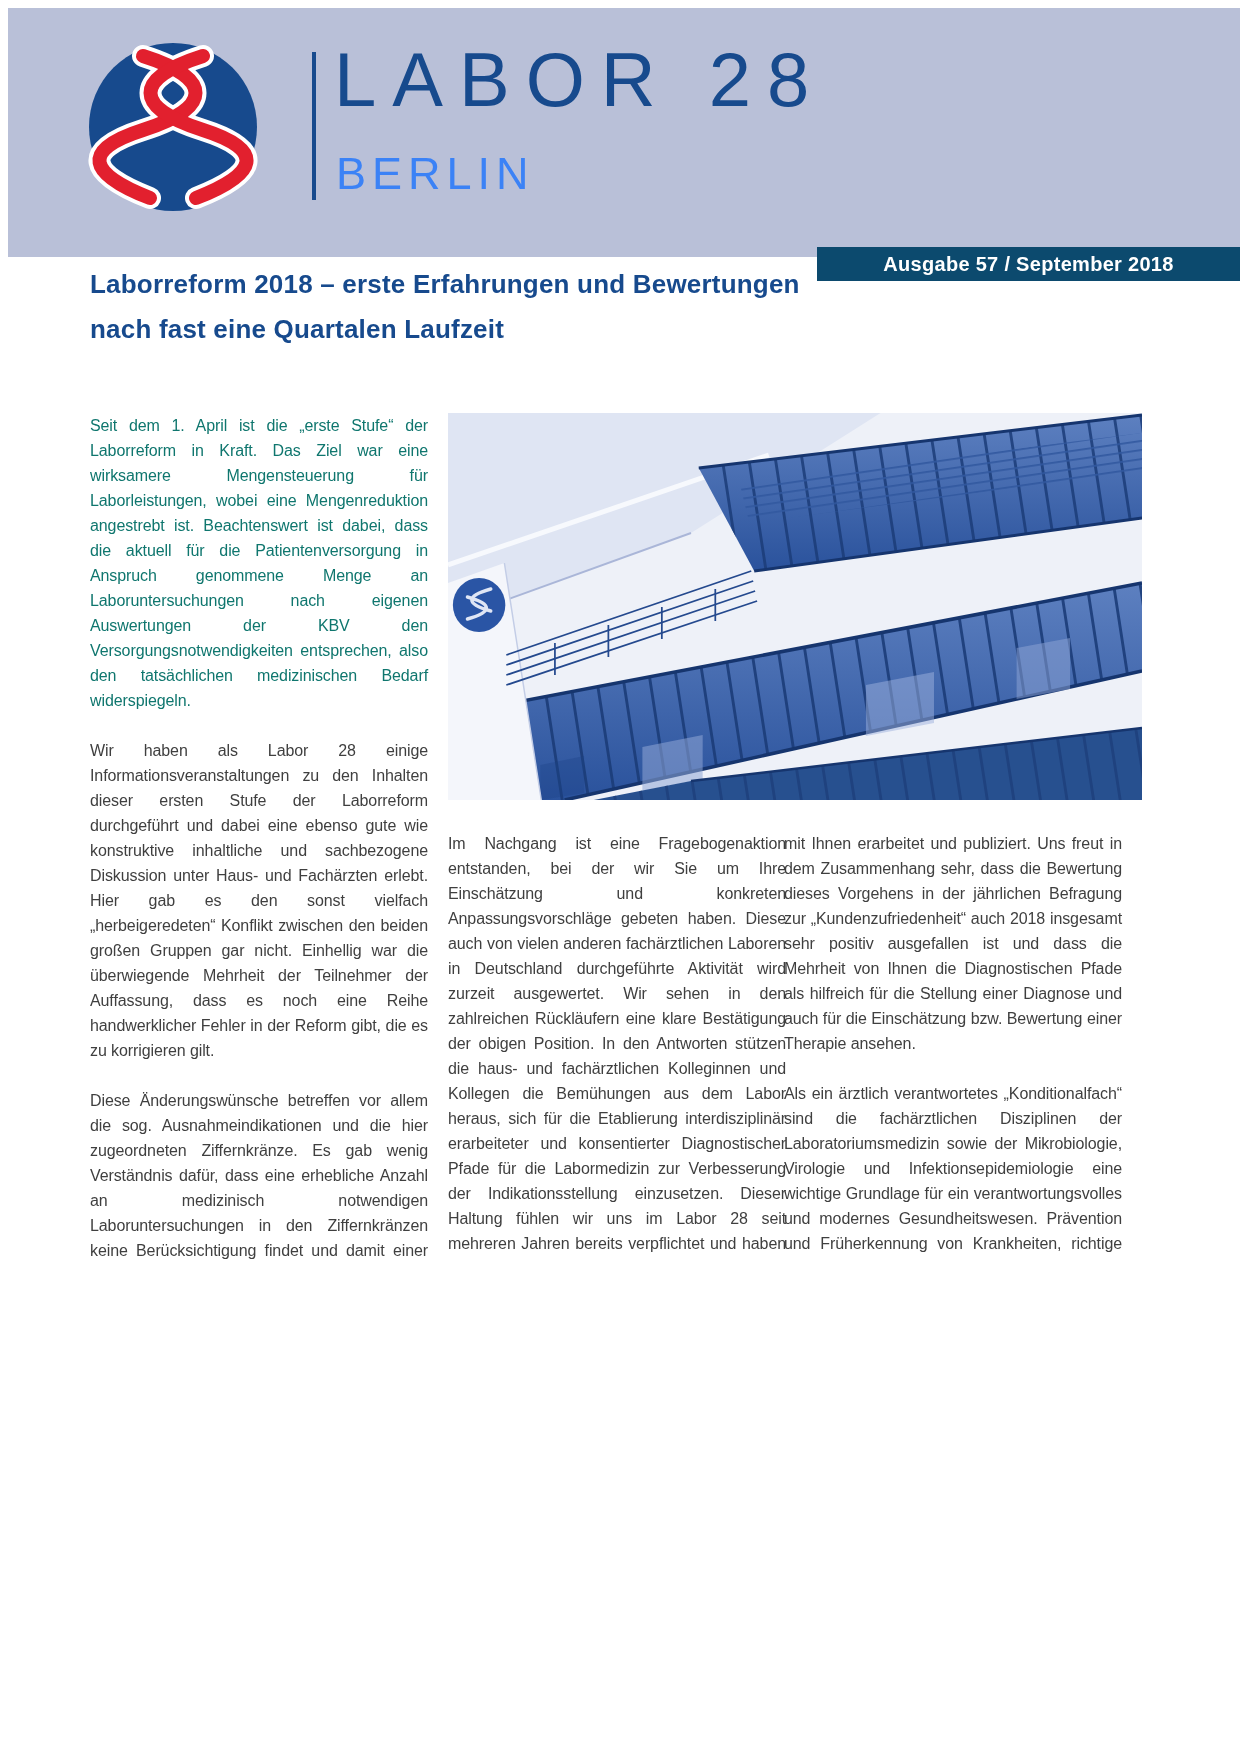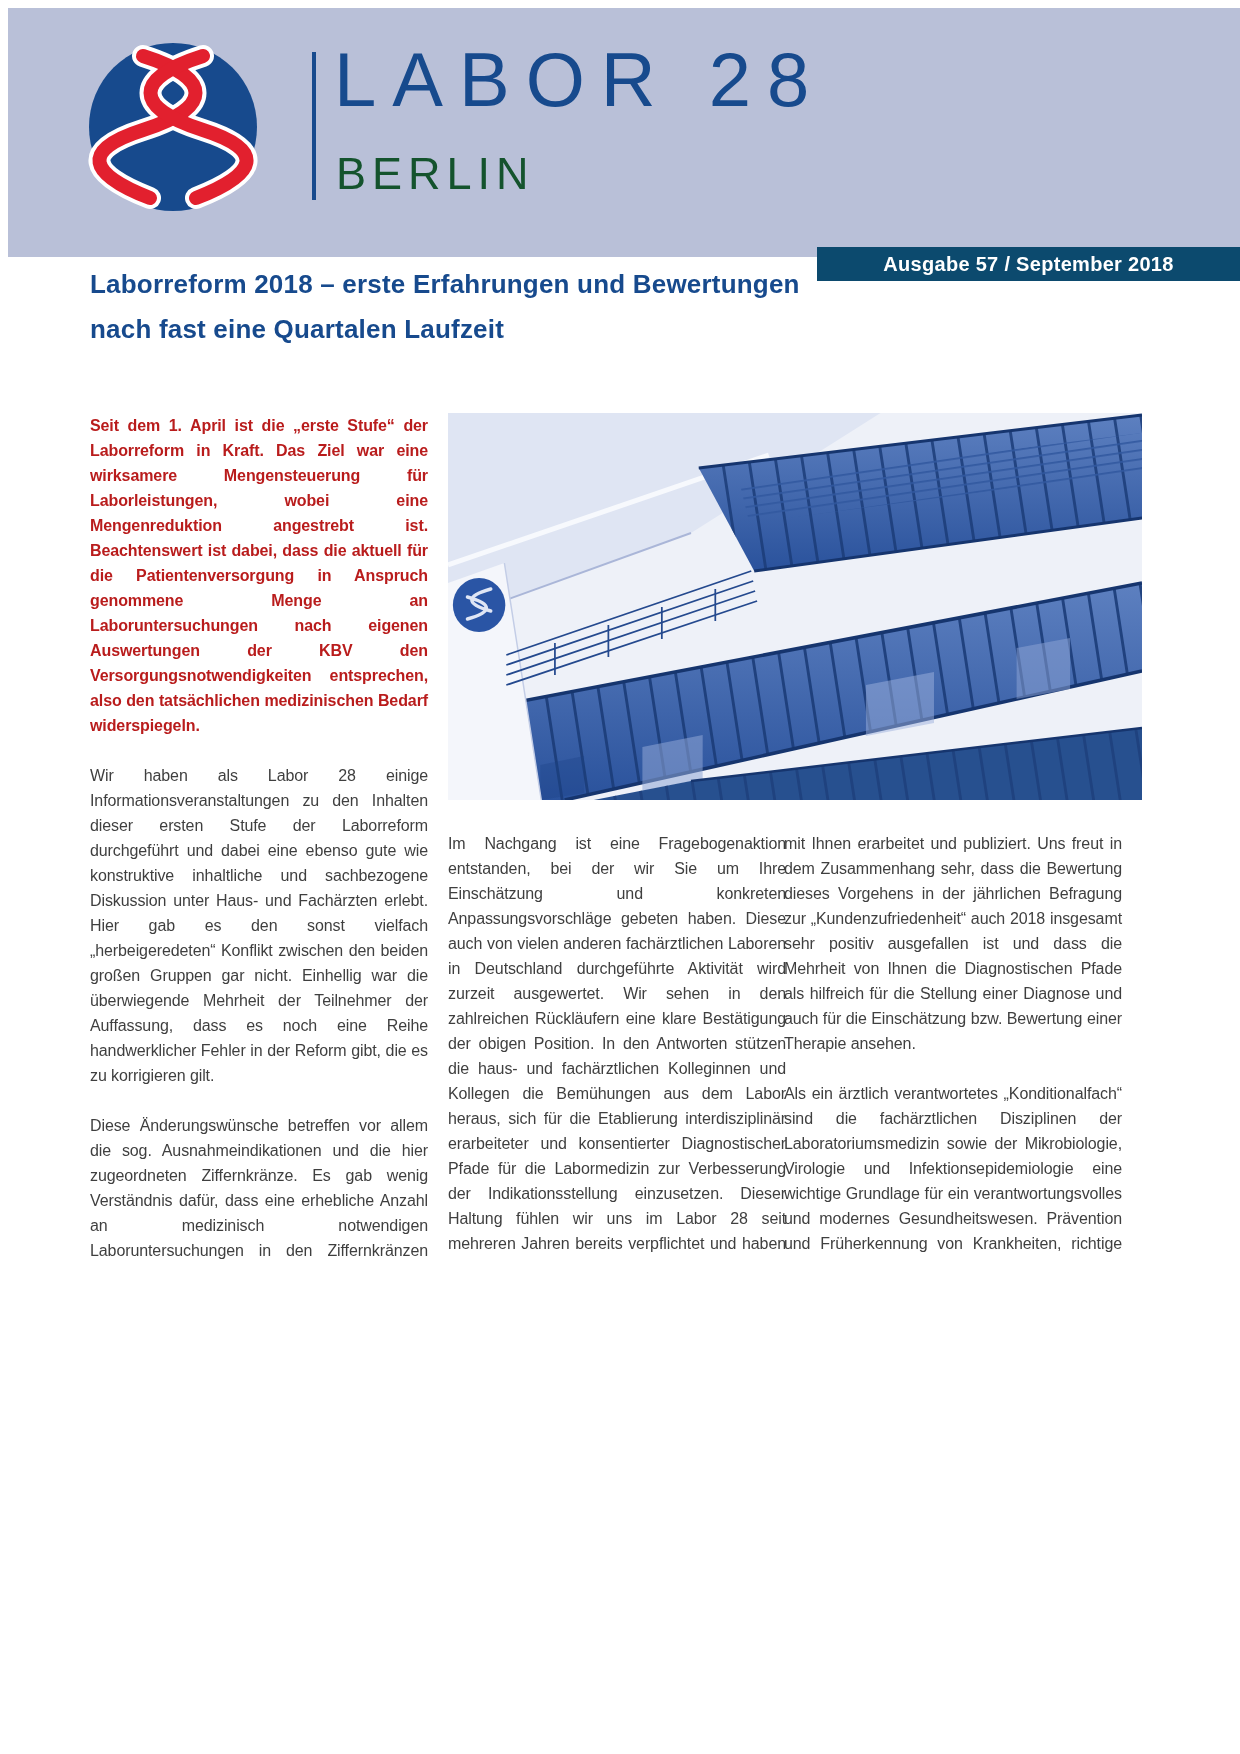--- a/index.html
+++ b/index.html
@@ -11,40 +11,40 @@
   
   .band{position:absolute;left:8px;top:8px;right:0;height:249px;background:#b9c0d8;}
   .logo{position:absolute;left:88px;top:42px;width:170px;height:170px;}
   .brand-divider{position:absolute;left:312px;top:52px;width:4px;height:148px;background:#174a8d;}
   .brand-title{
     position:absolute;left:334px;top:36px;font-size:76px;font-weight:400;
     letter-spacing:16px;color:#174a8d;white-space:nowrap;
   }
   .brand-subtitle{
     position:absolute;left:336px;top:148px;font-size:45px;font-weight:400;
-    letter-spacing:6px;color:#14532d;white-space:nowrap;
+    letter-spacing:6px;color:#3b82f6;white-space:nowrap;
   }
   .issue-badge{
     position:absolute;left:817px;top:247px;width:423px;height:34px;background:#0c4a6e;
     color:#ffffff;font-size:20px;font-weight:bold;display:flex;align-items:center;
     justify-content:center;letter-spacing:.3px;
   }
   
   .headline{
     position:absolute;left:90px;top:262px;color:#174a8d;font-weight:bold;
     font-size:26px;line-height:45px;white-space:nowrap;letter-spacing:.2px;
   }
   
   .col{
     position:absolute;width:338px;font-size:16px;line-height:25px;color:#3f3f3f;
     text-align:justify;letter-spacing:-0.1px;
   }
   .col p{margin:0 0 25px 0;}
   .col p:last-child{margin-bottom:0;}
-  .lead{color:#b91c1c;font-weight:bold;}
+  .lead{color:#0f766e;font-weight:normal;}
   .col-left{left:90px;top:413px;}
   .col-mid{left:448px;top:831px;}
   .col-right{left:784px;top:831px;}
   
   .photo{position:absolute;left:448px;top:413px;width:694px;height:387px;}
   .photo svg{display:block;width:100%;height:100%;}
   
   .toc{
     position:absolute;left:86px;top:1352px;width:698px;background:#b9c0d8;
     border-top:5px solid #174a8d;box-sizing:border-box;padding:0 0 10px 0;

